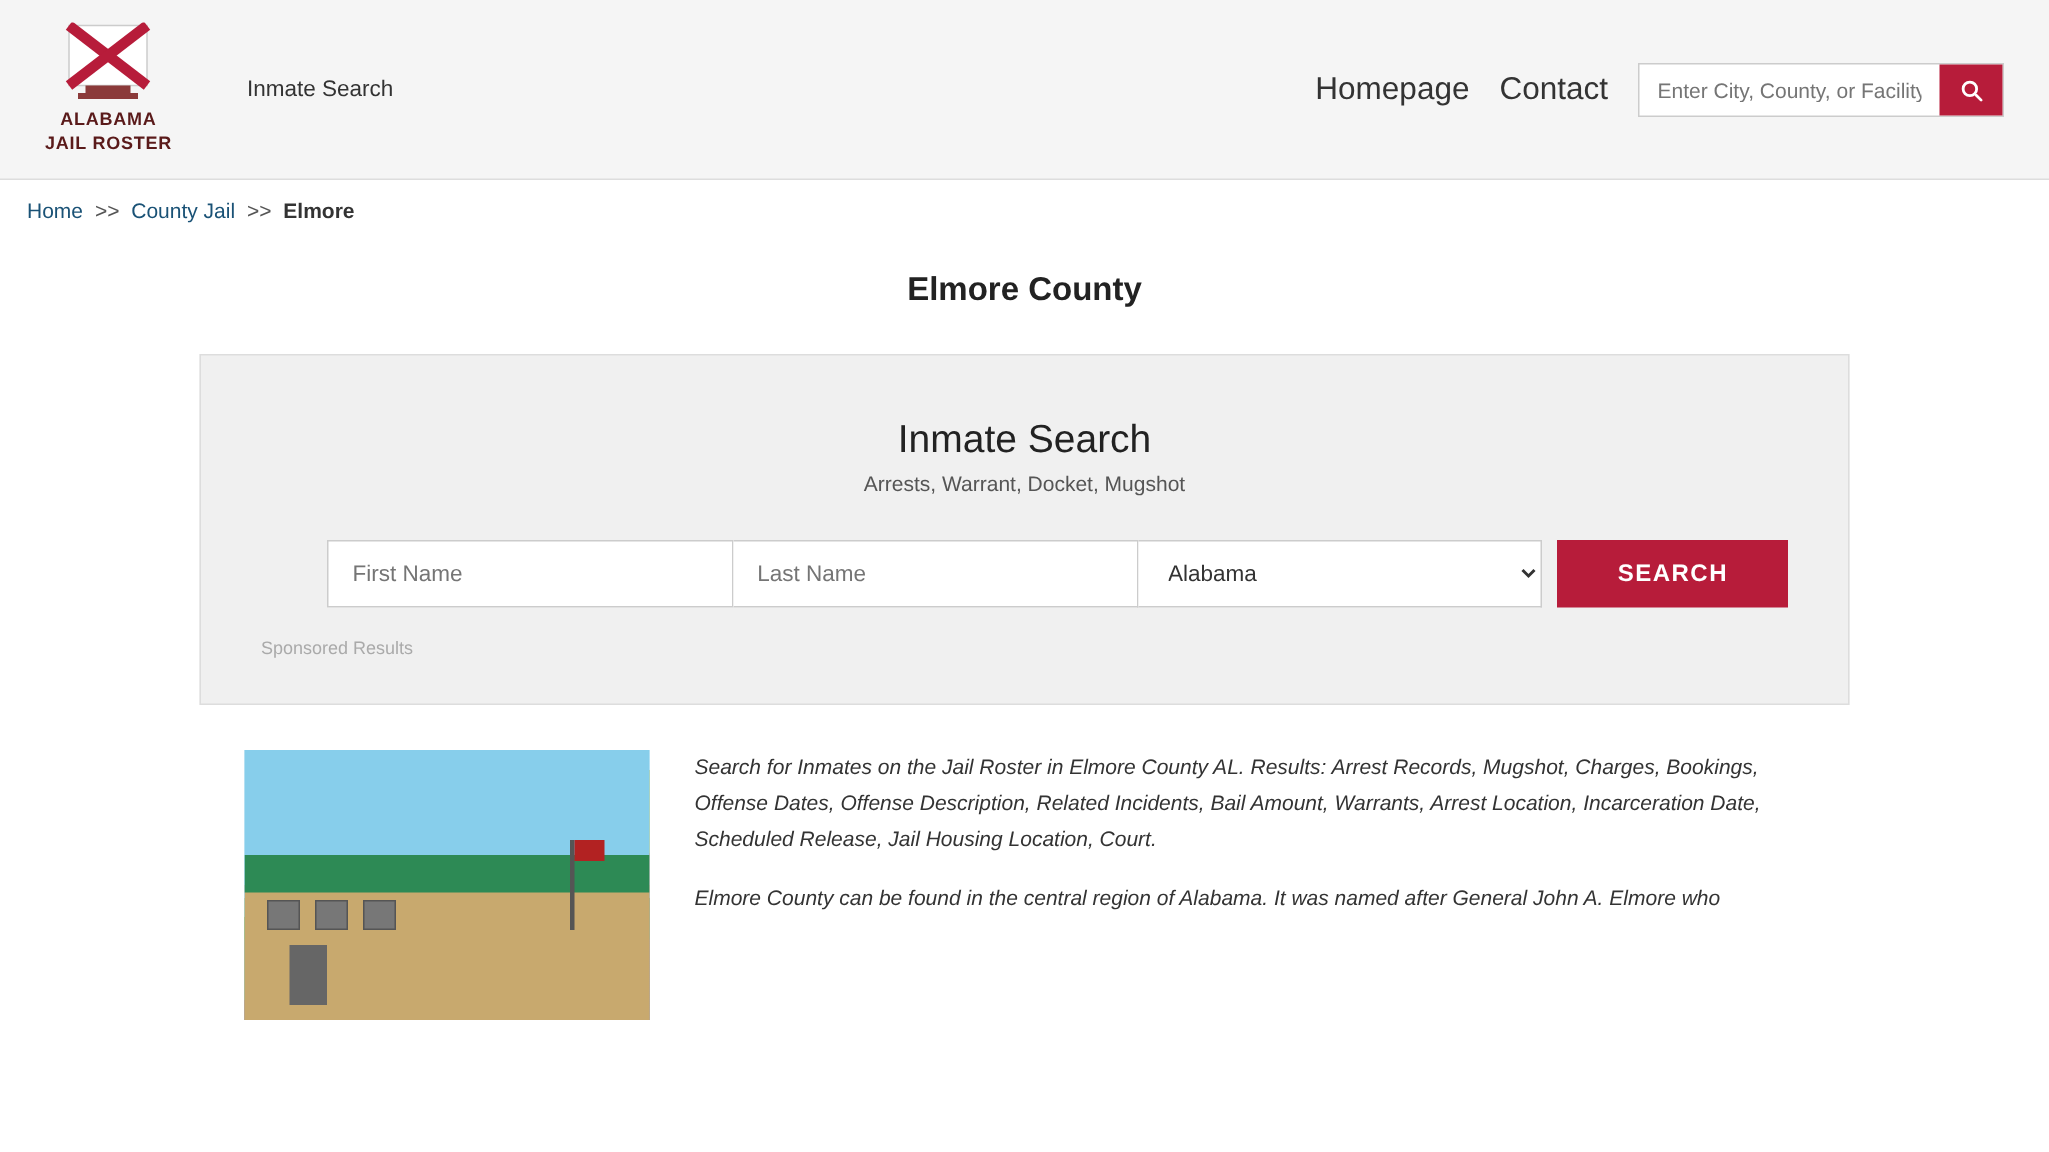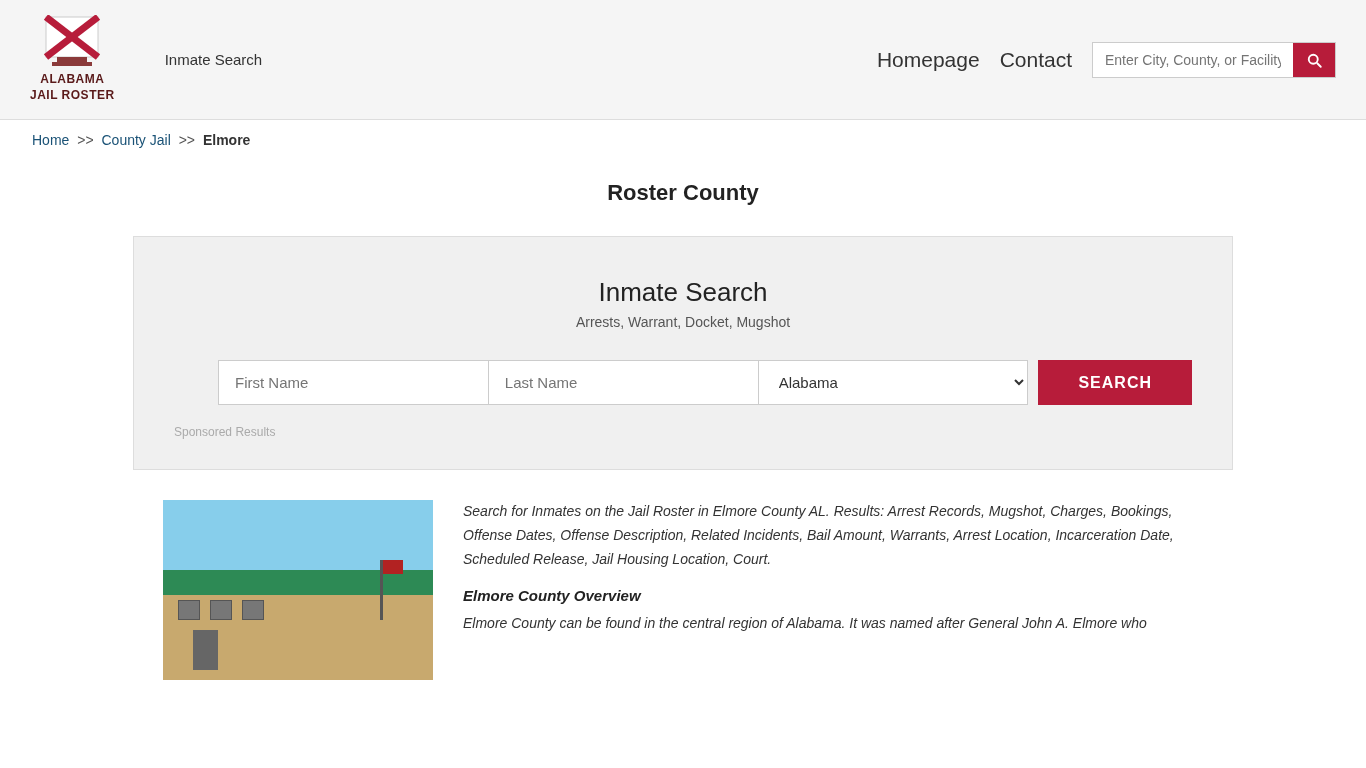--- a/index.html
+++ b/index.html
@@ -77,21 +77,21 @@
       justify-content: center;
     }
     .search-icon-svg {
       width: 18px;
       height: 18px;
       fill: #fff;
     }
 
     
     .breadcrumb {
-      padding: 12px 32px;
+      padding: 12px 18px;
       font-size: 14px;
     }
     .breadcrumb a {
       color: #1a5276;
       text-decoration: none;
     }
     .breadcrumb .sep {
       color: #555;
       margin: 0 4px;
     }
@@ -290,21 +290,21 @@
 
 <nav class="breadcrumb">
   <a href="#">Home</a>
   <span class="sep">&gt;&gt;</span>
   <a href="#">County Jail</a>
   <span class="sep">&gt;&gt;</span>
   <span class="current">Elmore</span>
 </nav>
 
 <div class="page-title-section">
-  <h1 class="page-title">Roster County</h1>
+  <h1 class="page-title">Elmore County</h1>
 </div>
 
 <div class="search-section">
   <h2 class="search-section-title">Inmate Search</h2>
   <p class="search-section-subtitle">Arrests, Warrant, Docket, Mugshot</p>
 
   <div class="search-form-row">
     <input type="text" class="search-first-name" placeholder="First Name" style="">
     <input type="text" class="search-last-name" placeholder="Last Name" style="">
     <select class="search-state-select">
@@ -328,16 +328,15 @@
       </div>
       <div style="position:absolute;top:40px;left:30px;width:25px;height:40px;background:#666;"></div>
     </div>
     <div class="facility-flag">
       <div class="facility-flag-top"></div>
     </div>
   </div>
 
   <div class="content-text">
     <p class="content-description">Search for Inmates on the Jail Roster in Elmore County AL. Results: Arrest Records, Mugshot, Charges, Bookings, Offense Dates, Offense Description, Related Incidents, Bail Amount, Warrants, Arrest Location, Incarceration Date, Scheduled Release, Jail Housing Location, Court.</p>
-    <p class="content-overview-title">Elmore County Overview</p>
     <p class="content-overview-text">Elmore County can be found in the central region of Alabama. It was named after General John A. Elmore who</p>
   </div>
 </div>
 
 </body></html>

